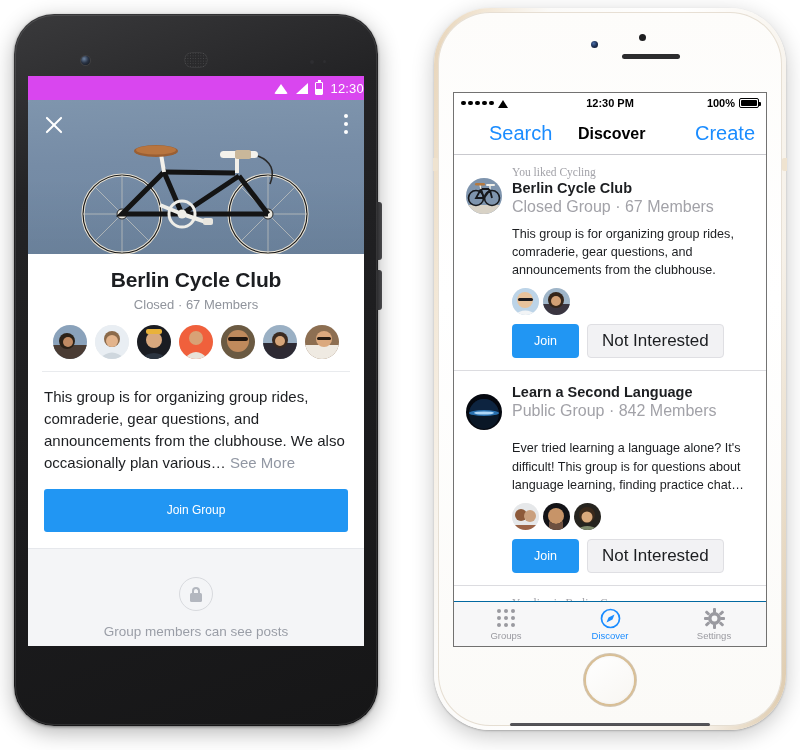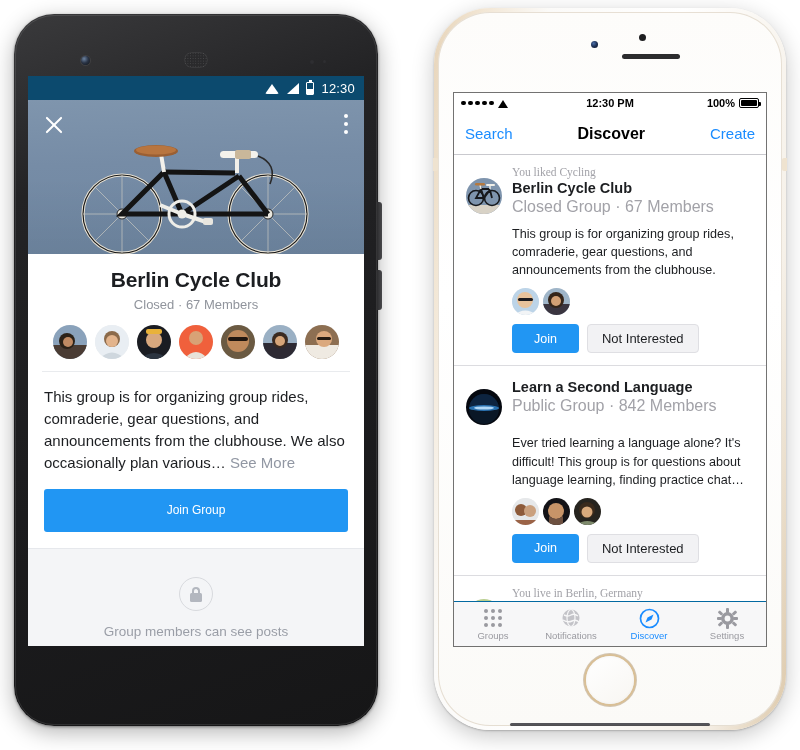--- a/index.html
+++ b/index.html
@@ -46,22 +46,22 @@
   }
   .and-sensor { position: absolute; top: 46px; width: 4px; height: 4px; border-radius: 50%; background: #2e2e31; }
   .and-sensor.s1 { left: 296px; }
   .and-sensor.s2 { left: 309px; width: 3px; height: 3px; }
   .and-screen {
     position: absolute; left: 14px; top: 62px;
     width: 336px; height: 570px;
     background: #ffffff; overflow: hidden;
   }
   .and-statusbar {
-    height: 24px; background: #0c4a6e; display: flex; align-items: center;
-    justify-content: flex-end; gap: 7px; padding-right: 9px; color: #fff;
+    height: 24px; background: #d946ef; display: flex; align-items: center;
+    justify-content: flex-end; gap: 7px; color: #fff;
   }
   .and-statusbar .clock { font-size: 13px; letter-spacing: .2px; }
   .and-wifi { width: 14px; height: 11px; position: relative; }
   .and-wifi::before {
     content: ""; position: absolute; left: 0; bottom: 0;
     border-left: 7px solid transparent; border-right: 7px solid transparent;
     border-bottom: 10px solid #fff; border-radius: 2px;
   }
   .and-signal { width: 13px; height: 11px; position: relative; }
   .and-signal::before {
@@ -159,40 +159,40 @@
   .ios-wifi::before { content: ""; position: absolute; left: 0; bottom: 0;
     border-left: 5.5px solid transparent; border-right: 5.5px solid transparent; border-bottom: 8px solid #000; }
   .ios-batt { width: 20px; height: 9.5px; border: 1px solid #000; border-radius: 2px; position: relative; }
   .ios-batt::before { content: ""; position: absolute; right: -3px; top: 2.5px; width: 2px; height: 4px; background: #000; border-radius: 0 1px 1px 0; }
   .ios-batt::after { content: ""; position: absolute; inset: 1px; background: #000; border-radius: 1px; }
 
   .ios-nav {
     height: 42px; background: #fff; border-bottom: 1px solid #c9c9ce;
     display: flex; align-items: center; justify-content: space-between; padding: 0 11px;
   }
-  .ios-nav .navbtn { color: #1a8cff; font-size: 15px; cursor: pointer; }
+  .ios-nav .navbtn { color: #1a8cff; font-size: 20px; cursor: pointer; margin-left: 24px; }
   .ios-nav .navtitle { font-size: 16px; font-weight: bold; color: #000; }
 
   .ios-feed { height: 491px; background: #efeff4; overflow: hidden; position: relative; }
   .card { background: #fff; border-bottom: 1px solid #dcdce0; padding: 11px 12px 12px; }
   .card-head { display: flex; gap: 10px; }
   .card-av { width: 36px; height: 36px; border-radius: 50%; flex: none; overflow: hidden; margin-top: 12px; }
   .card-meta { flex: 1; min-width: 0; }
   .card-ctx { font-size: 11.5px; color: #a2a2a8; font-family: Liberation Serif, serif; }
   .card-title { font-size: 14.5px; color: #1c1e21; font-weight: bold; margin-top: 2px; }
   .card-sub { font-size: 16px; color: #a2a2a8; margin-top: 2px; }
   .card-desc { font-size: 12.6px; line-height: 1.44; color: #1c1e21; margin: 9px 0 0 46px; }
   .card-friends { display: flex; gap: 4px; margin: 9px 0 0 46px; }
   .fav { width: 27px; height: 27px; border-radius: 50%; overflow: hidden; flex: none;
     box-shadow: inset 0 0 0 1px rgba(0,0,0,.06); }
   .card-actions { display: flex; gap: 8px; margin: 9px 0 0 46px; }
   .btn-join { background: #2196f3; color: #fff; border: 0; border-radius: 4px;
     font-size: 12.5px; padding: 6px 22px; cursor: pointer; font-family: "Liberation Sans", sans-serif; }
   .btn-not { background: #f2f2f4; color: #1c1e21; border: 1px solid #dfdfe3; border-radius: 4px;
-    font-size: 13px; padding: 6px 14px; cursor: pointer; font-family: "Liberation Sans", sans-serif; }
+    font-size: 17px; padding: 6px 14px; cursor: pointer; font-family: "Liberation Sans", sans-serif; }
 
   .ios-tabbar {
     position: absolute; left: 0; right: 0; bottom: 0; height: 45px;
     background: #f7f7f8; border-top: 1px solid #0369a1;
     display: flex; align-items: center;
   }
   .tab { flex: 1; text-align: center; cursor: pointer; }
   .tab .ticon { height: 22px; display: flex; align-items: center; justify-content: center; }
   .tab .tlabel { font-size: 9.5px; color: #9a9aa0; margin-top: 1px; }
   .tab.active .tlabel { color: #1a8cff; }
@@ -498,30 +498,20 @@
                   <i></i>
                   <i></i>
                   <i></i>
                   <i></i>
                   <i></i>
                   <i></i>
                 </span>
             </div>
             <div class="tlabel">Groups</div>
           </div>
-          <div class="tab">
-            <div class="ticon">
-              <svg width="20" height="20" viewBox="0 0 20 20">
-                <circle cx="10" cy="10" r="8.5" fill="#c3c3c8"></circle>
-                <path d="M3 7q4 2 7 0t7 1M2 12q5 3 9 1t7 1" stroke="#f7f7f8" stroke-width="1.4" fill="none"></path>
-                <ellipse cx="10" cy="10" rx="4" ry="8.5" fill="none" stroke="#f7f7f8" stroke-width="1.2"></ellipse>
-              </svg>
-            </div>
-            <div class="tlabel">Notifications</div>
-          </div>
           <div class="tab active">
             <div class="ticon">
               <svg width="21" height="21" viewBox="0 0 21 21">
                 <circle cx="10.5" cy="10.5" r="9" fill="none" stroke="#1a8cff" stroke-width="1.7"></circle>
                 <path d="M14.5 6.5 L8.5 9.5 L6.5 14.5 L12.5 11.5 Z" fill="#1a8cff"></path>
               </svg>
             </div>
             <div class="tlabel">Discover</div>
           </div>
           <div class="tab">

